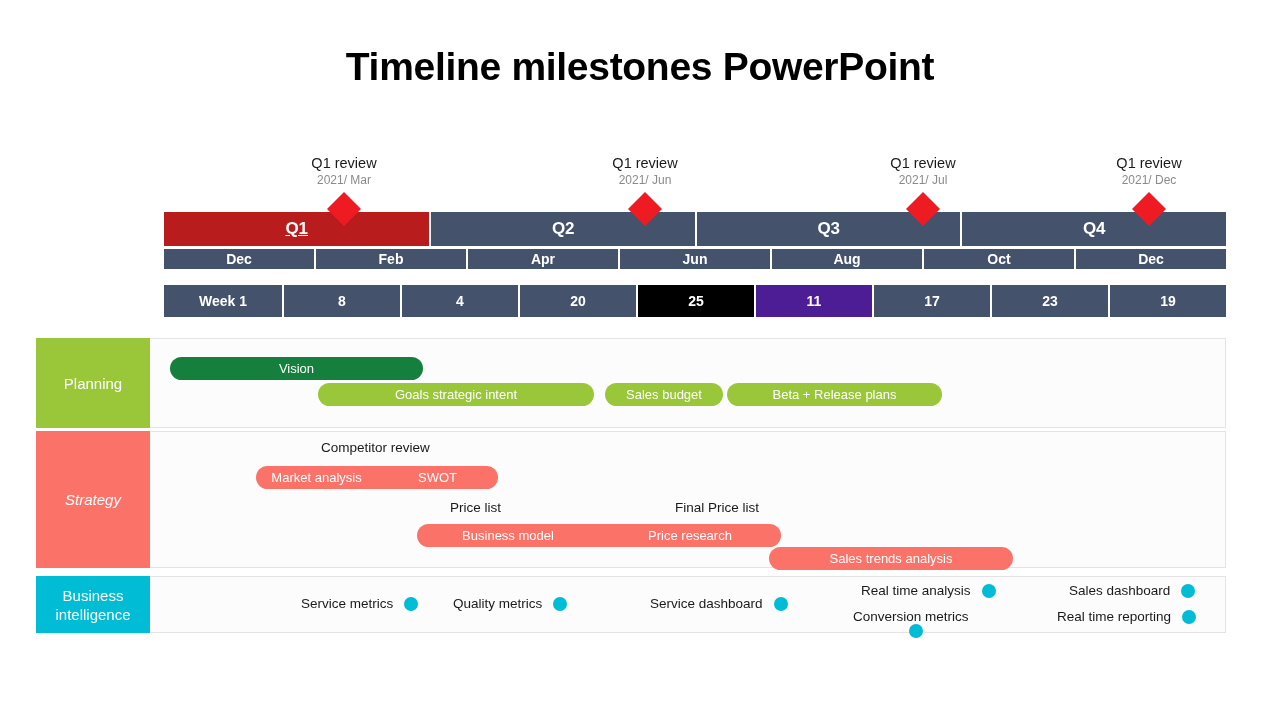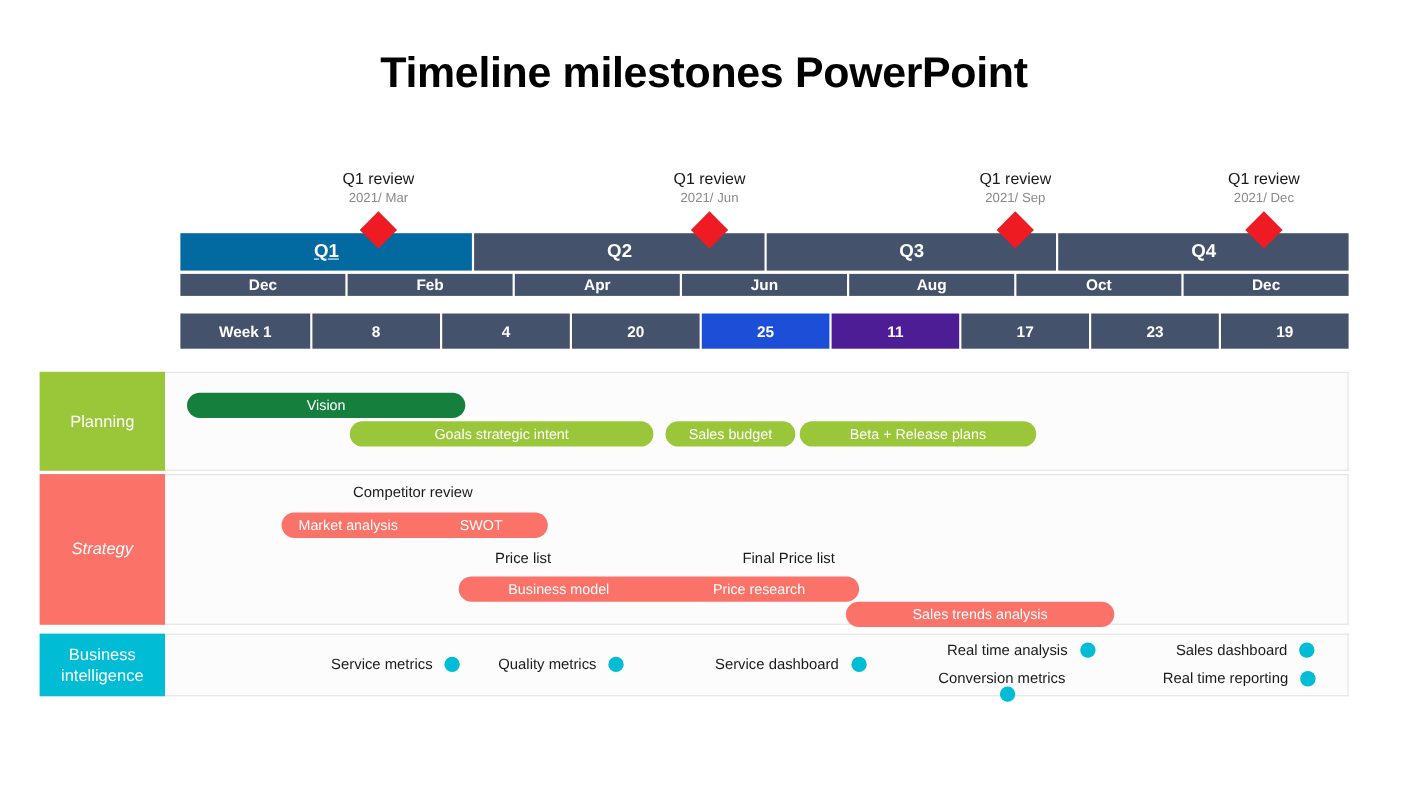--- a/index.html
+++ b/index.html
@@ -168,53 +168,53 @@
         <div class="ms-date">2021/  Mar</div>
       </div>
       <div class="diamond" style="left: 332px; top: 197px; background: rgb(238, 28, 34);"></div>
       <div class="milestone" style="left: 560px; top: 154px;">
         <div class="ms-title">Q1 review</div>
         <div class="ms-date">2021/  Jun</div>
       </div>
       <div class="diamond" style="left: 633px; top: 197px; background: rgb(238, 28, 34);"></div>
       <div class="milestone" style="left: 838px; top: 154px;">
         <div class="ms-title">Q1 review</div>
-        <div class="ms-date">2021/  Sep</div>
+        <div class="ms-date">2021/  Jul</div>
       </div>
       <div class="diamond" style="left: 911px; top: 197px; background: rgb(238, 28, 34);"></div>
       <div class="milestone" style="left: 1064px; top: 154px;">
         <div class="ms-title">Q1 review</div>
         <div class="ms-date">2021/  Dec</div>
       </div>
       <div class="diamond" style="left: 1137px; top: 197px; background: rgb(238, 28, 34);"></div>
     </div>
 
   <div class="hdr-row row-q" id="quarter-row">
-      <div class="hdr-cell" style="flex: 268 0 0px; background: #0369a1; text-decoration: underline;">Q1</div>
+      <div class="hdr-cell" style="flex: 268 0 0px; background: #b91c1c; text-decoration: underline;">Q1</div>
       <div class="hdr-cell" style="flex: 266 0 0px; background: rgb(68, 83, 107);">Q2</div>
       <div class="hdr-cell" style="flex: 266 0 0px; background: rgb(68, 83, 107);">Q3</div>
       <div class="hdr-cell" style="flex: 266 0 0px; background: rgb(68, 83, 107);">Q4</div>
     </div>
 
   <div class="hdr-row row-m" id="month-row">
       <div class="hdr-cell" style="flex: 153 0 0px; background: rgb(68, 83, 107);">Dec</div>
       <div class="hdr-cell" style="flex: 153 0 0px; background: rgb(68, 83, 107);">Feb</div>
       <div class="hdr-cell" style="flex: 153 0 0px; background: rgb(68, 83, 107);">Apr</div>
       <div class="hdr-cell" style="flex: 153 0 0px; background: rgb(68, 83, 107);">Jun</div>
       <div class="hdr-cell" style="flex: 153 0 0px; background: rgb(68, 83, 107);">Aug</div>
       <div class="hdr-cell" style="flex: 153 0 0px; background: rgb(68, 83, 107);">Oct</div>
       <div class="hdr-cell" style="flex: 153 0 0px; background: rgb(68, 83, 107);">Dec</div>
     </div>
 
   <div class="hdr-row row-w" id="week-row">
       <div class="hdr-cell" style="flex: 120 0 0px; background: rgb(68, 83, 107);">Week 1</div>
       <div class="hdr-cell" style="flex: 118 0 0px; background: rgb(68, 83, 107);">8</div>
       <div class="hdr-cell" style="flex: 118 0 0px; background: rgb(68, 83, 107);">4</div>
       <div class="hdr-cell" style="flex: 118 0 0px; background: rgb(68, 83, 107);">20</div>
-      <div class="hdr-cell" style="flex: 118 0 0px; background: #1d4ed8;">25</div>
+      <div class="hdr-cell" style="flex: 118 0 0px; background: #000000;">25</div>
       <div class="hdr-cell" style="flex: 118 0 0px; background: #4c1d95;">11</div>
       <div class="hdr-cell" style="flex: 118 0 0px; background: rgb(68, 83, 107);">17</div>
       <div class="hdr-cell" style="flex: 118 0 0px; background: rgb(68, 83, 107);">23</div>
       <div class="hdr-cell" style="flex: 118 0 0px; background: rgb(68, 83, 107);">19</div>
     </div>
 
   <div class="lane lane-planning">
     <div class="lane-label" style="background: rgb(154, 199, 58);">Planning</div>
     <div class="lane-body" id="lane-body-planning">
         <div class="bar" style="left: 20px; top: 5px; width: 253px; background: #15803d; margin-top: 13px;">

